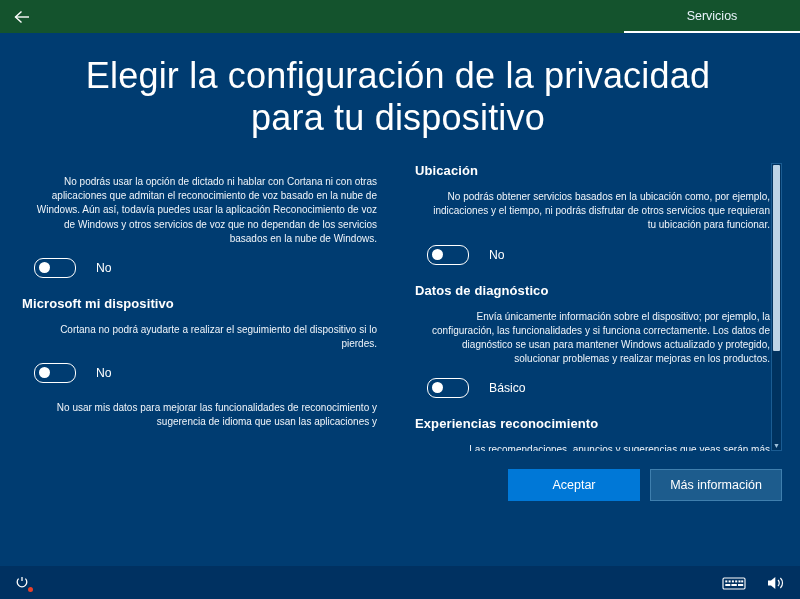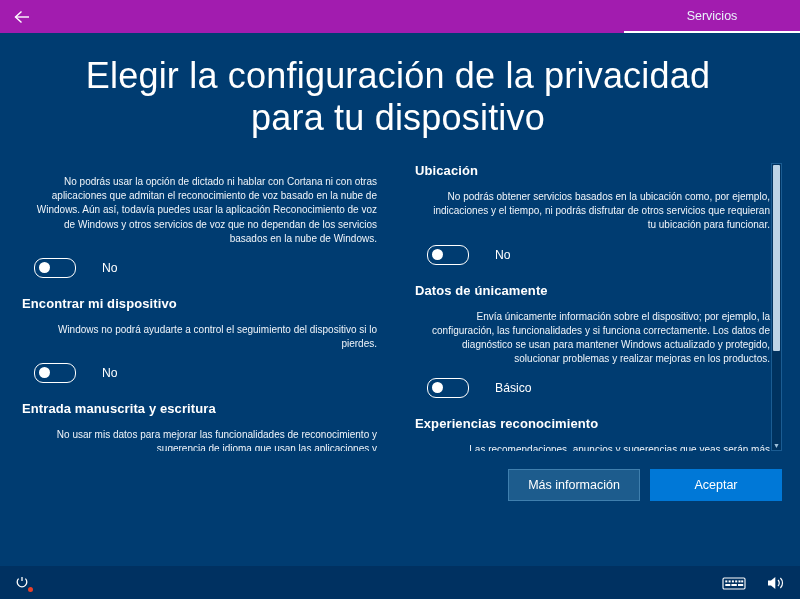--- a/index.html
+++ b/index.html
@@ -11,21 +11,21 @@
     height: 599px;
     background: #003c71;
     font-family: "Liberation Sans", sans-serif;
     color: #ffffff;
     overflow: hidden;
     position: relative;
   }
   
   .topbar {
     height: 33px;
-    background: #a21caf;
+    background: #14532d;
     display: flex;
     align-items: stretch;
     position: relative;
   }
   .back-btn {
     width: 44px;
     display: flex;
     align-items: center;
     justify-content: center;
     color: #ffffff;
@@ -101,21 +101,21 @@
     font-size: 10px;
     line-height: 1.42;
     color: #f0f5fa;
     text-align: right;
   }
   
   .toggle-row {
     display: flex;
     align-items: center;
     margin-top: 9px;
-    gap: 26px;
+    gap: 20px;
     padding-left: 12px;
   }
   .toggle {
     width: 40px;
     height: 18px;
     border-radius: 9px;
     border: 1px solid #ffffff;
     background: transparent;
     position: relative;
     cursor: pointer;
@@ -262,52 +262,51 @@
           <p>No podrás usar la opción de dictado ni hablar con Cortana ni con otras aplicaciones que admitan el reconocimiento de voz basado en la nube de Windows. Aún así, todavía puedes usar la aplicación Reconocimiento de voz de Windows y otros servicios de voz que no dependan de los servicios basados en la nube de Windows.</p>
           <div class="toggle-row">
             <div class="toggle">
               <span class="knob"></span>
             </div>
             <span class="toggle-label">No</span>
           </div>
         </div>
 
         <div class="setting">
-          <h2>Encontrar mi dispositivo</h2>
-          <p>Windows no podrá ayudarte a control el seguimiento del dispositivo si lo pierdes.</p>
+          <h2>Microsoft mi dispositivo</h2>
+          <p>Cortana no podrá ayudarte a realizar el seguimiento del dispositivo si lo pierdes.</p>
           <div class="toggle-row">
             <div class="toggle">
               <span class="knob"></span>
             </div>
             <span class="toggle-label">No</span>
           </div>
         </div>
 
         <div class="setting">
-          <h2>Entrada manuscrita y escritura</h2>
           <p>No usar mis datos para mejorar las funcionalidades de reconocimiento y sugerencia de idioma que usan las aplicaciones y</p>
         </div>
 
       </div>
 
       <div class="col">
 
         <div class="setting">
           <h2>Ubicación</h2>
           <p>No podrás obtener servicios basados en la ubicación como, por ejemplo, indicaciones y el tiempo, ni podrás disfrutar de otros servicios que requieran tu ubicación para funcionar.</p>
           <div class="toggle-row">
             <div class="toggle">
               <span class="knob"></span>
             </div>
             <span class="toggle-label">No</span>
           </div>
         </div>
 
         <div class="setting">
-          <h2>Datos de únicamente</h2>
+          <h2>Datos de diagnóstico</h2>
           <p>Envía únicamente información sobre el dispositivo; por ejemplo, la configuración, las funcionalidades y si funciona correctamente. Los datos de diagnóstico se usan para mantener Windows actualizado y protegido, solucionar problemas y realizar mejoras en los productos.</p>
           <div class="toggle-row">
             <div class="toggle">
               <span class="knob"></span>
             </div>
             <span class="toggle-label">Básico</span>
           </div>
         </div>
 
         <div class="setting">
@@ -319,25 +318,25 @@
     </div>
 
     <div class="scrollbar">
       <div class="arrow up">▲</div>
       <div class="thumb"></div>
       <div class="arrow down">▼</div>
     </div>
   </div>
 
   <div class="button-row">
+    <div class="btn primary">
+      <span>Aceptar</span>
+    </div>
     <div class="btn secondary">
       <span>Más información</span>
-    </div>
-    <div class="btn primary">
-      <span>Aceptar</span>
     </div>
   </div>
 
 </div>
 
 <div class="bottombar">
   <div class="left">
     <span class="ico power-dot">
       <svg width="16" height="16" viewBox="0 0 16 16" aria-hidden="true">
         <path d="M8 2 v4" fill="none" stroke="#ffffff" stroke-width="1.3"></path>

